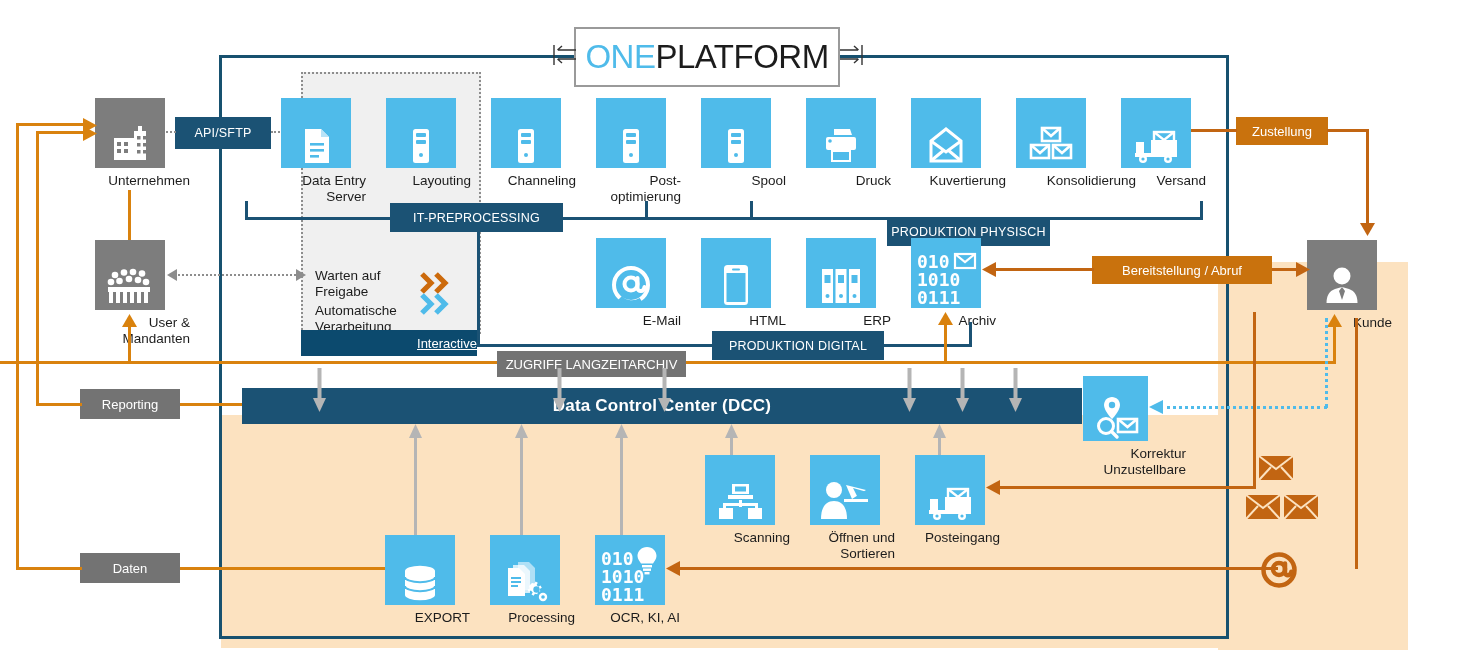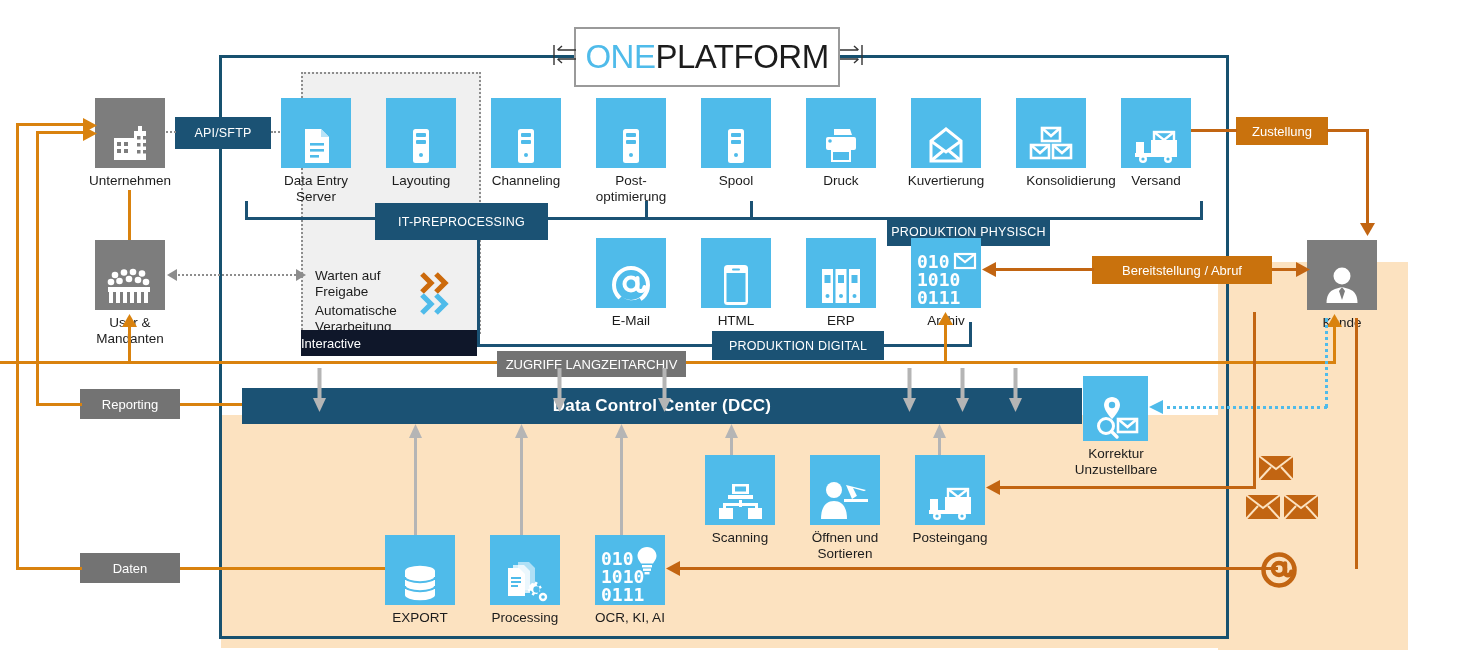--- a/index.html
+++ b/index.html
@@ -12,24 +12,24 @@
 
   .beige{background:#fce2c0;}
   .navyframe{border:3px solid #17516f;}
   .navybar{background:#1b5274;color:#fff;display:flex;align-items:center;justify-content:center;
            font-size:12.5px;letter-spacing:.2px;}
   .navybar.bold{font-weight:bold;font-size:17px;}
   .orangebar{background:#737373;color:#fff;display:flex;align-items:center;justify-content:center;font-size:13px;}
   .orangebar.dk{background:#c9720d;}
   .grayblock{background:#7d7d7d;}
   .lbblock{background:#4fbbea;}
-  .tile-label{position:absolute;text-align:center;font-size:13.5px;color:#1c1c1c;line-height:1.18;}
+  .tile-label{position:absolute;text-align:right;font-size:13.5px;color:#1c1c1c;line-height:1.18;}
   .iconbox{position:absolute;display:flex;align-items:flex-end;justify-content:center;}
   .panelgray{background:#f0f0f0;border:2px dotted #8d8d8d;}
-  .graystrip{background:#0f172a;color:#fff;display:flex;align-items:center;justify-content:flex-start;font-size:13px;}
+  .graystrip{background:#0c4a6e;color:#fff;display:flex;align-items:center;justify-content:flex-end;font-size:13px;text-decoration:underline;}
   .itmrow{position:absolute;font-size:13.5px;color:#1c1c1c;line-height:1.2;}
   svg{display:block;}
   .digit{font-family:"DejaVu Sans Mono","Liberation Mono",monospace;font-weight:bold;fill:#fff;}
 </style>
 </head>
 <body>
 
 <div id="stage">
 
   <div class="abs beige" style="left:1218px;top:262px;width:190px;height:388px;"></div>
@@ -247,21 +247,21 @@
   <div class="tile-label" style="left:1106px;top:173px;width:100px;">Versand</div>
 
   <div class="abs" style="left:245px;top:217px;width:958px;height:3px;background:#1b5274;"></div>
 
   <div class="abs" style="left:245px;top:201px;width:3px;height:19px;background:#1b5274;"></div>
   <div class="abs" style="left:1200px;top:201px;width:3px;height:19px;background:#1b5274;"></div>
 
   <div class="abs" style="left:645px;top:201px;width:3px;height:19px;background:#1b5274;"></div>
   <div class="abs" style="left:750px;top:201px;width:3px;height:19px;background:#1b5274;"></div>
 
-  <div class="abs navybar" style="left:375px;top:203px;width:173px;height:37px;text-align:right;">
+  <div class="abs navybar" style="left:390px;top:203px;width:173px;height:29px;text-align:right;">
     <span>IT-PREPROCESSING</span>
   </div>
   <div class="abs navybar" style="left:887px;top:217px;width:163px;height:29px;">
     <span>PRODUKTION PHYSISCH</span>
   </div>
 
   <div class="abs" style="left:477px;top:232px;width:3px;height:114px;background:#1b5274;"></div>
   <div class="abs" style="left:477px;top:344px;width:235px;height:3px;background:#1b5274;"></div>
 
   <div class="abs" style="left:1005px;top:205px;width:3px;height:0;background:#1b5274;"></div>

